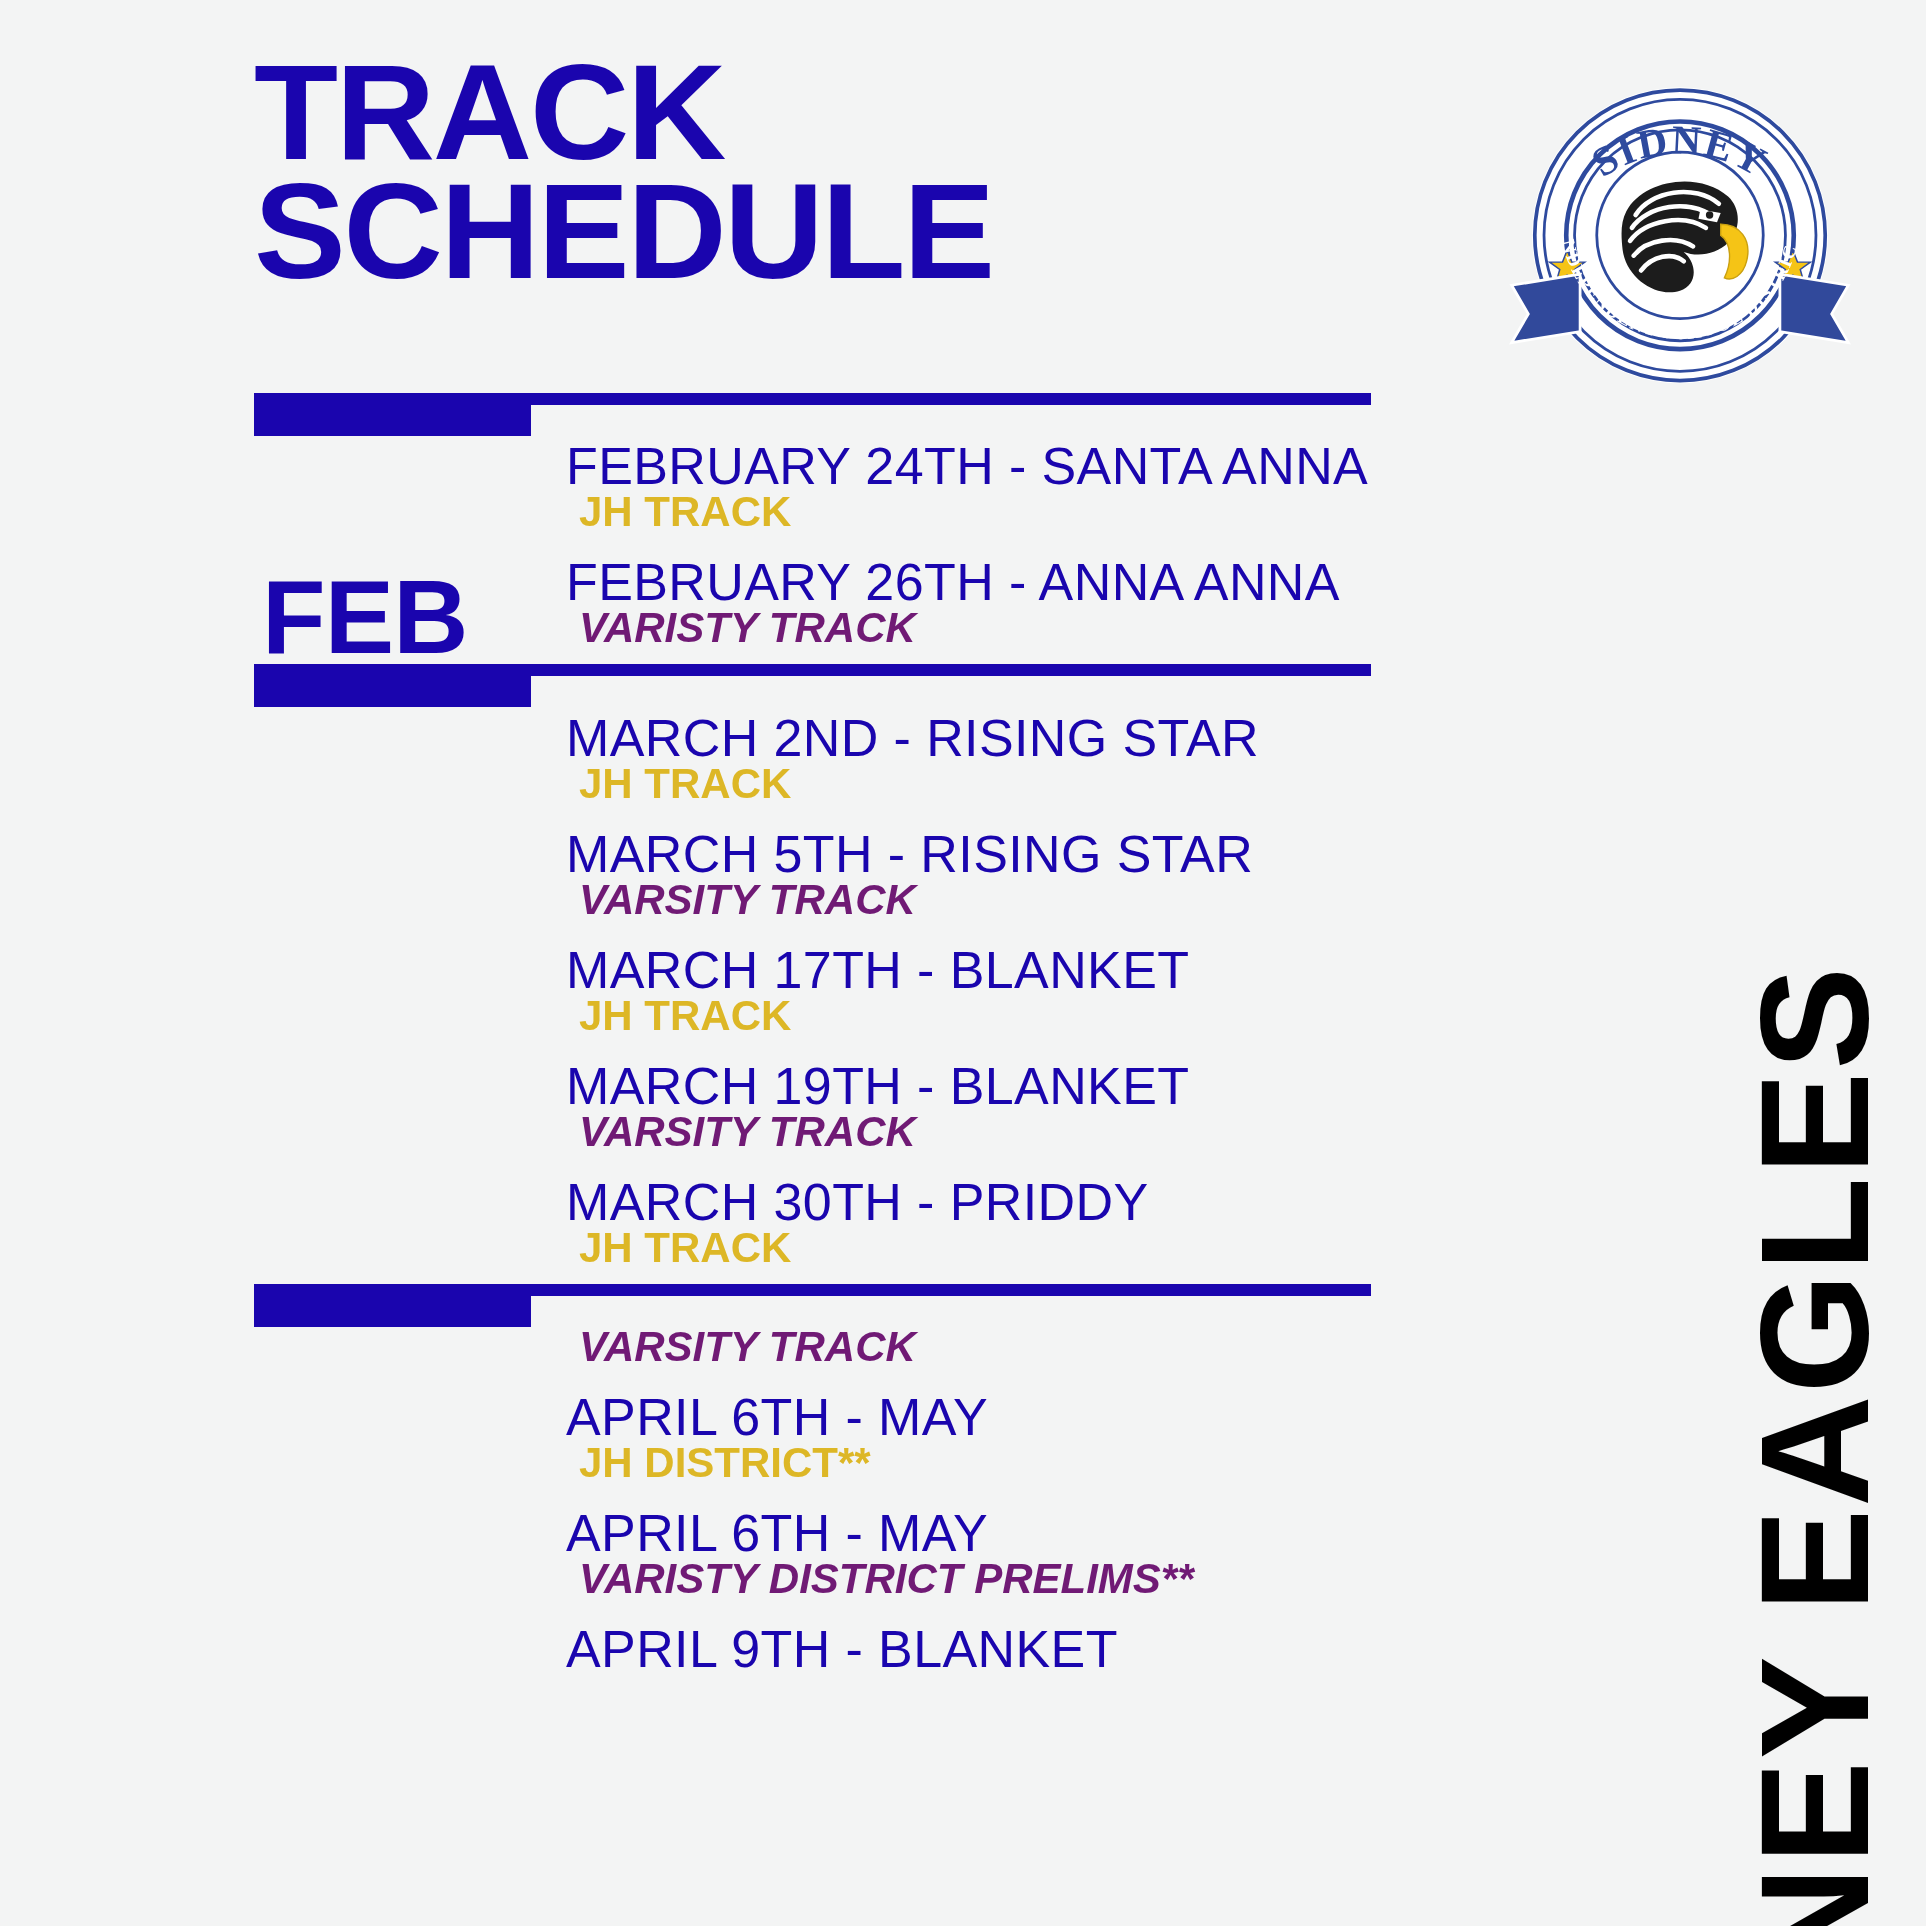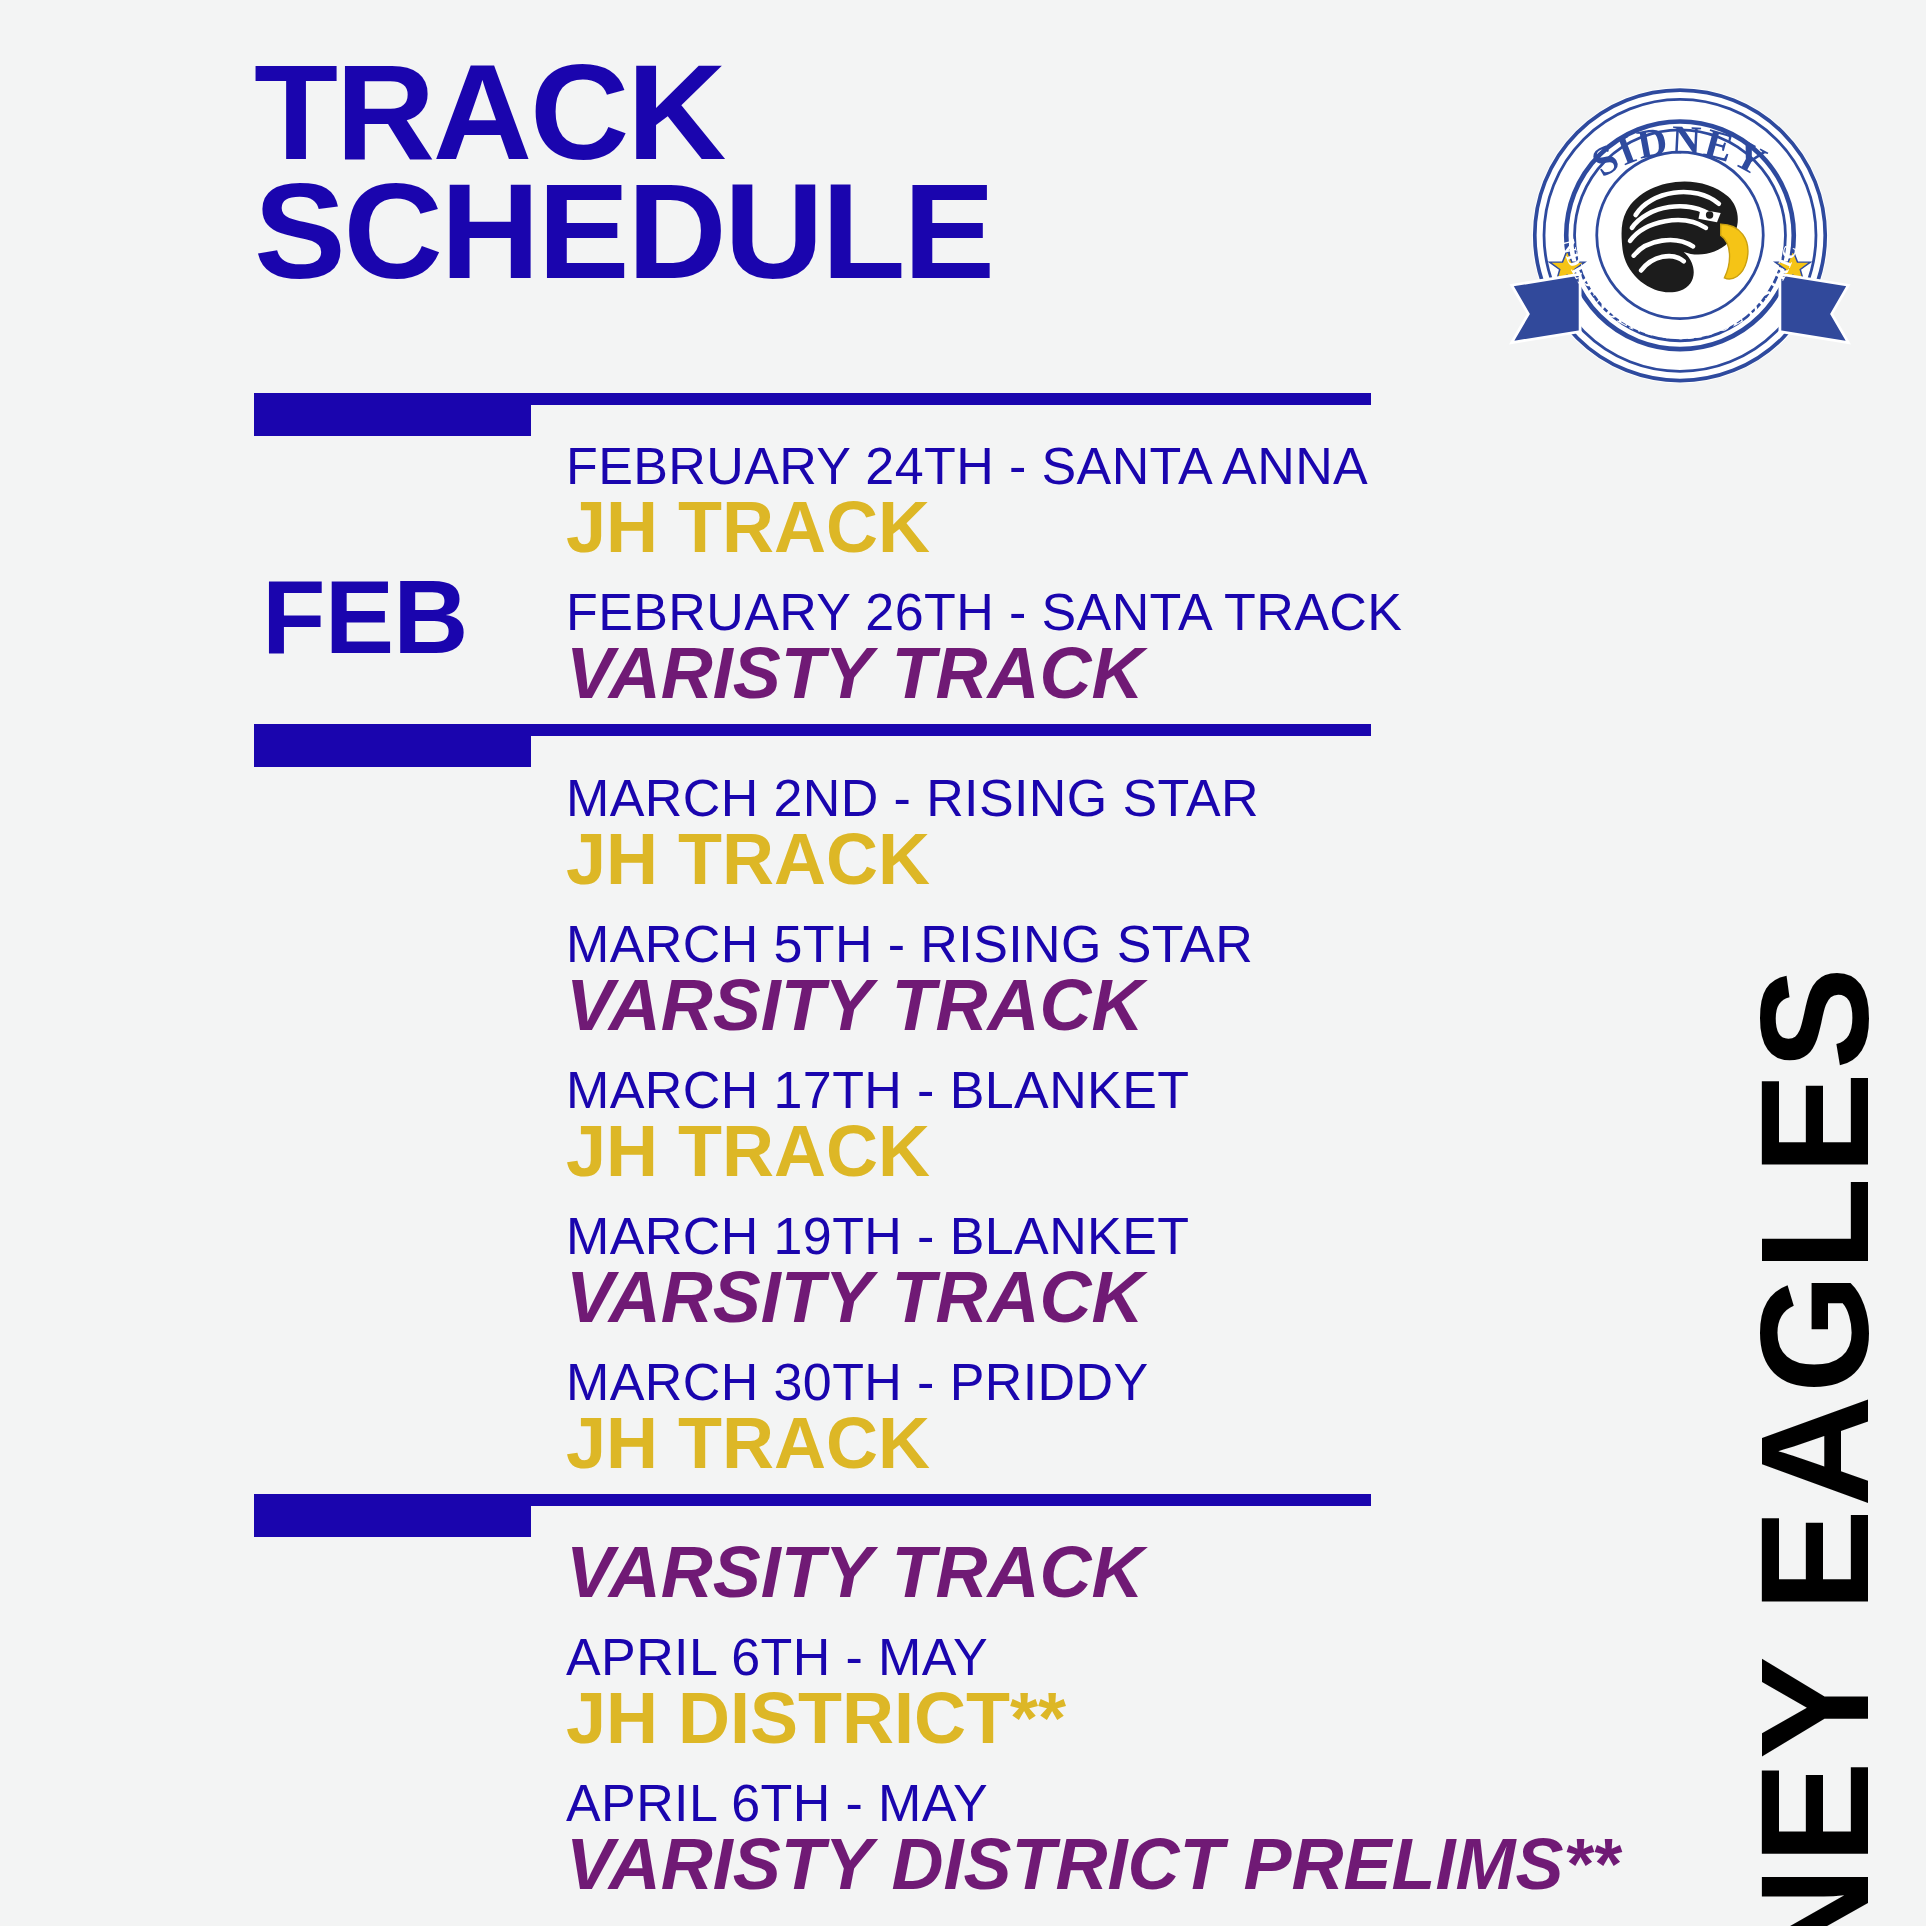--- a/index.html
+++ b/index.html
@@ -91,25 +91,26 @@
     font-size:52px;
     line-height:1.08;
     letter-spacing:0.4px;
     white-space:nowrap;
     transform:scaleX(1.0);
     transform-origin:left center;
   }
   .event .name{
     font-family:"Liberation Sans Narrow","Liberation Sans",sans-serif;
     font-weight:700;
-    font-size:72px;
+    font-size:42px;
     line-height:1.0;
     letter-spacing:0px;
     white-space:nowrap;
     margin-top:-3.1px;
+    margin-left:13px;
   }
   .event .name.jh{color:#ddb726;}
   .event .name.varsity{color:#701a75;font-style:italic;}
 </style>
 </head>
 <body>
 
 <div id="header">
   <div id="poster-title">TRACK
 SCHEDULE</div>
@@ -180,21 +181,21 @@
         <div class="rule"></div>
         <div class="blk"></div>
       </div>
       <div class="month-body">
         <div class="month-tag" style="top: 127px; margin-left: 8px;">FEB</div>
         <div class="event">
           <div class="date">FEBRUARY 24TH - SANTA ANNA</div>
           <div class="name jh">JH TRACK</div>
         </div>
         <div class="event">
-          <div class="date">FEBRUARY 26TH - SANTA TRACK</div>
+          <div class="date">FEBRUARY 26TH - ANNA ANNA</div>
           <div class="name varsity">VARISTY TRACK</div>
         </div>
       </div>
     </div>
     <div class="month-block">
       <div class="divider">
         <div class="rule"></div>
         <div class="blk"></div>
       </div>
       <div class="month-body">

